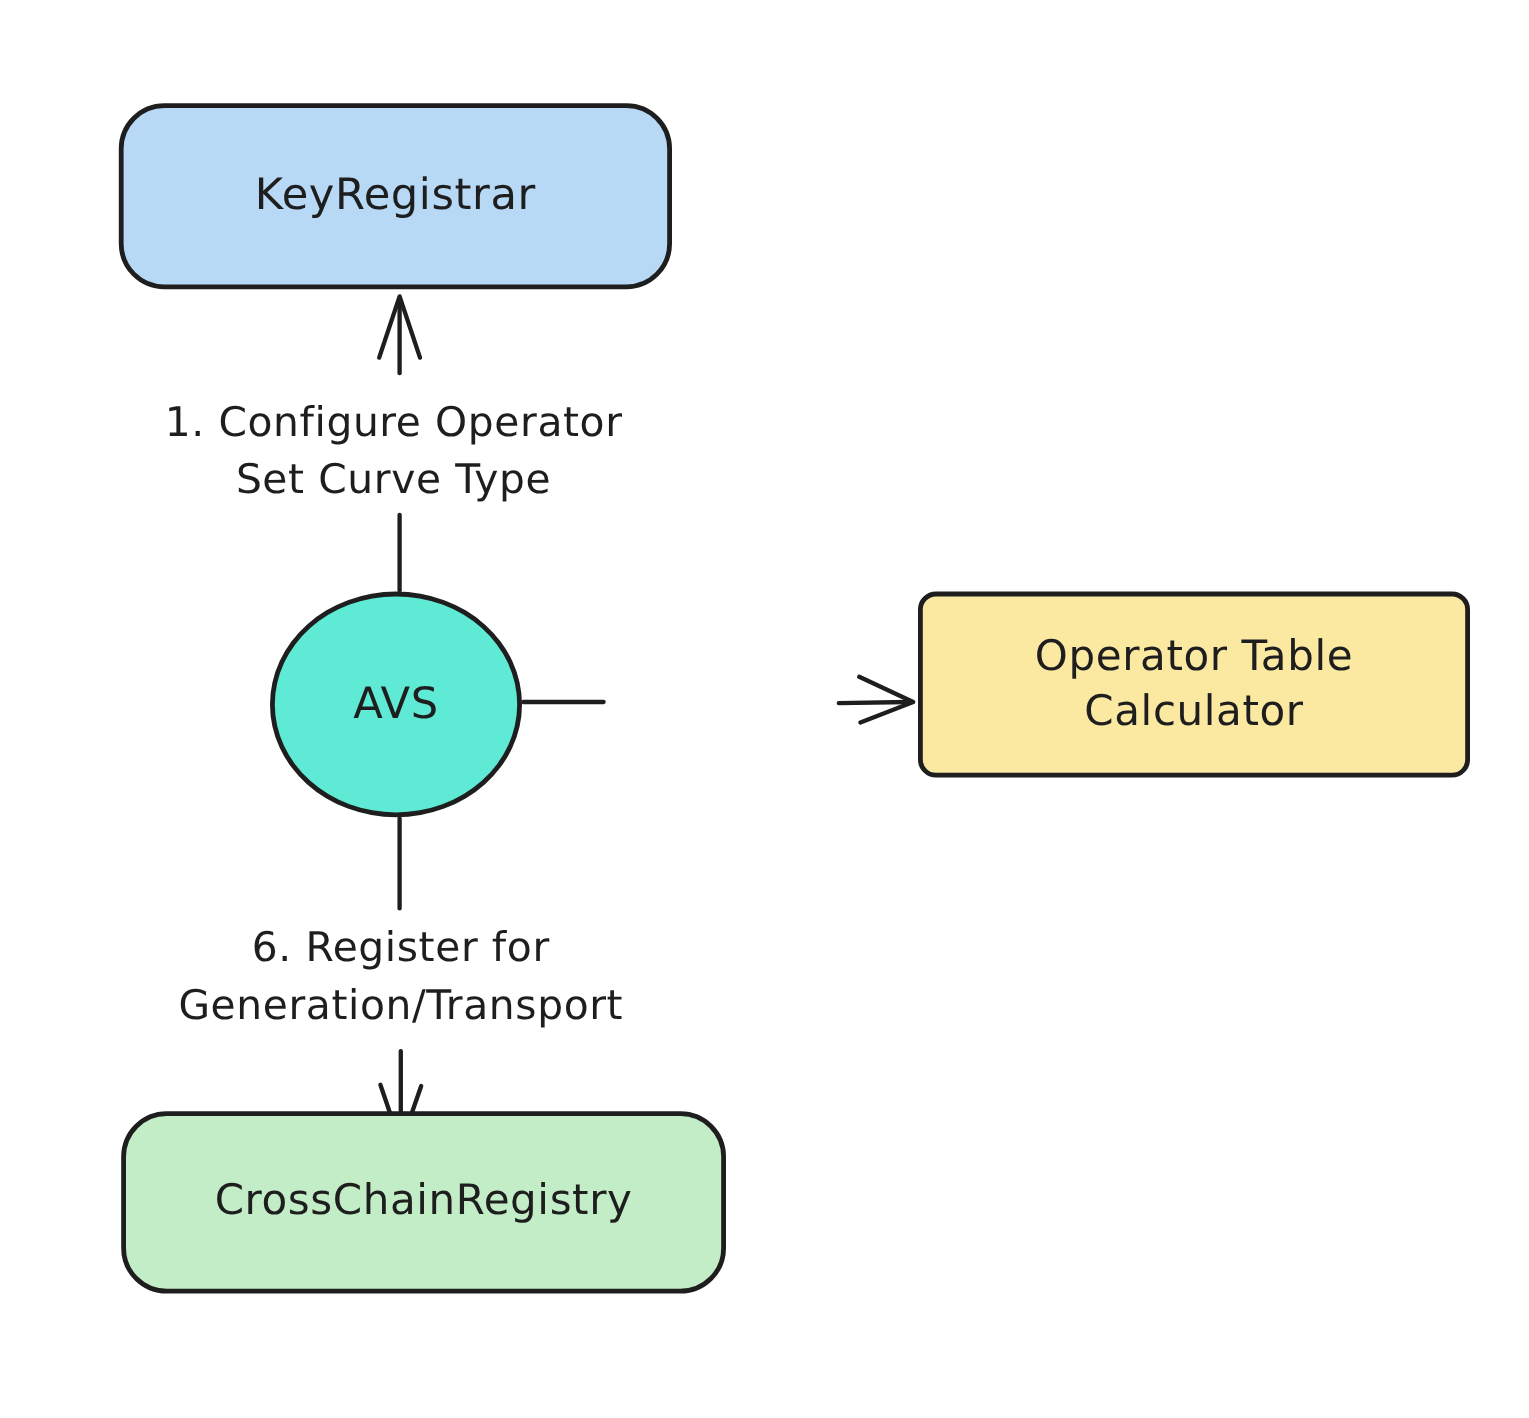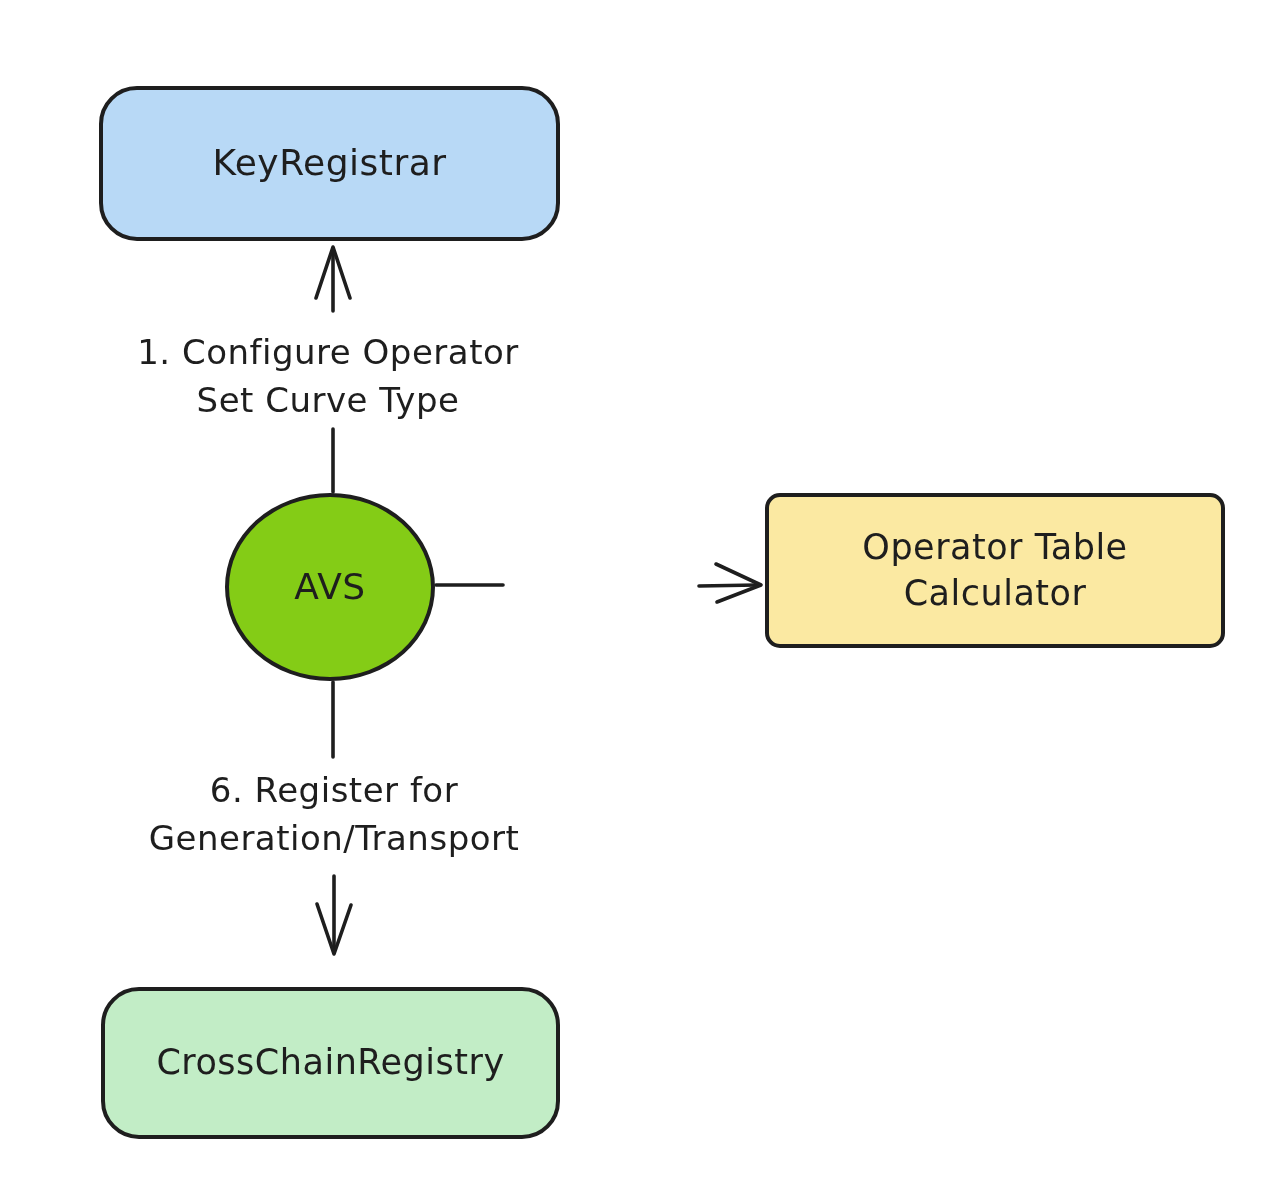--- a/index.html
+++ b/index.html
@@ -46,21 +46,21 @@
   }
   .node.rect {
     border-radius: 38px;
   }
   .node.circle {
     border-radius: 50%;
   }
   .node-keyregistrar   { left:  99px; top:  86px; width: 461px; height: 155px; }
   .node-avs            { left: 225px; top: 493px; width: 210px; height: 188px; }
   .node-optable        { left: 765px; top: 493px; width: 460px; height: 155px; font-size: 35px; }
-  .node-crosschain     { left: 101px; top: 987px; width: 459px; height: 152px; font-size: 35px; }
+  .node-crosschain     { left: 101px; top: 926px; width: 504px; height: 152px; font-size: 35px; }
   .edge-label {
     position: absolute;
     text-align: center;
     font-size: 34px;
     line-height: 1.42;
     white-space: pre-line;
     letter-spacing: 0.5px;
     color: var(--stroke, #1e1e1e);
   }
   .label-configure { left:  78px; top: 316px; width: 500px; margin-top: 12px; }
@@ -90,21 +90,21 @@
       <line x1="333" y1="682" x2="333" y2="757"></line>
       <line x1="334" y1="876" x2="334" y2="949"></line>
       <polyline points="317,904 334,954 351,905"></polyline>
     </g>
   </svg>
 
   <div class="node rect node-keyregistrar" style="background-color: rgb(184, 217, 246);">
     <span>KeyRegistrar</span>
   </div>
 
-  <div class="node circle node-avs" style="background-color: #84cc16;">
+  <div class="node circle node-avs" style="background-color: #5eead4;">
     <span>AVS</span>
   </div>
 
   <div class="node rect node-optable" style="background-color: rgb(251, 233, 162); border-radius: 15px;">
     <span>Operator Table
 Calculator</span>
   </div>
 
   <div class="node rect node-crosschain" style="background-color: rgb(194, 237, 198);">
     <span>CrossChainRegistry</span>

